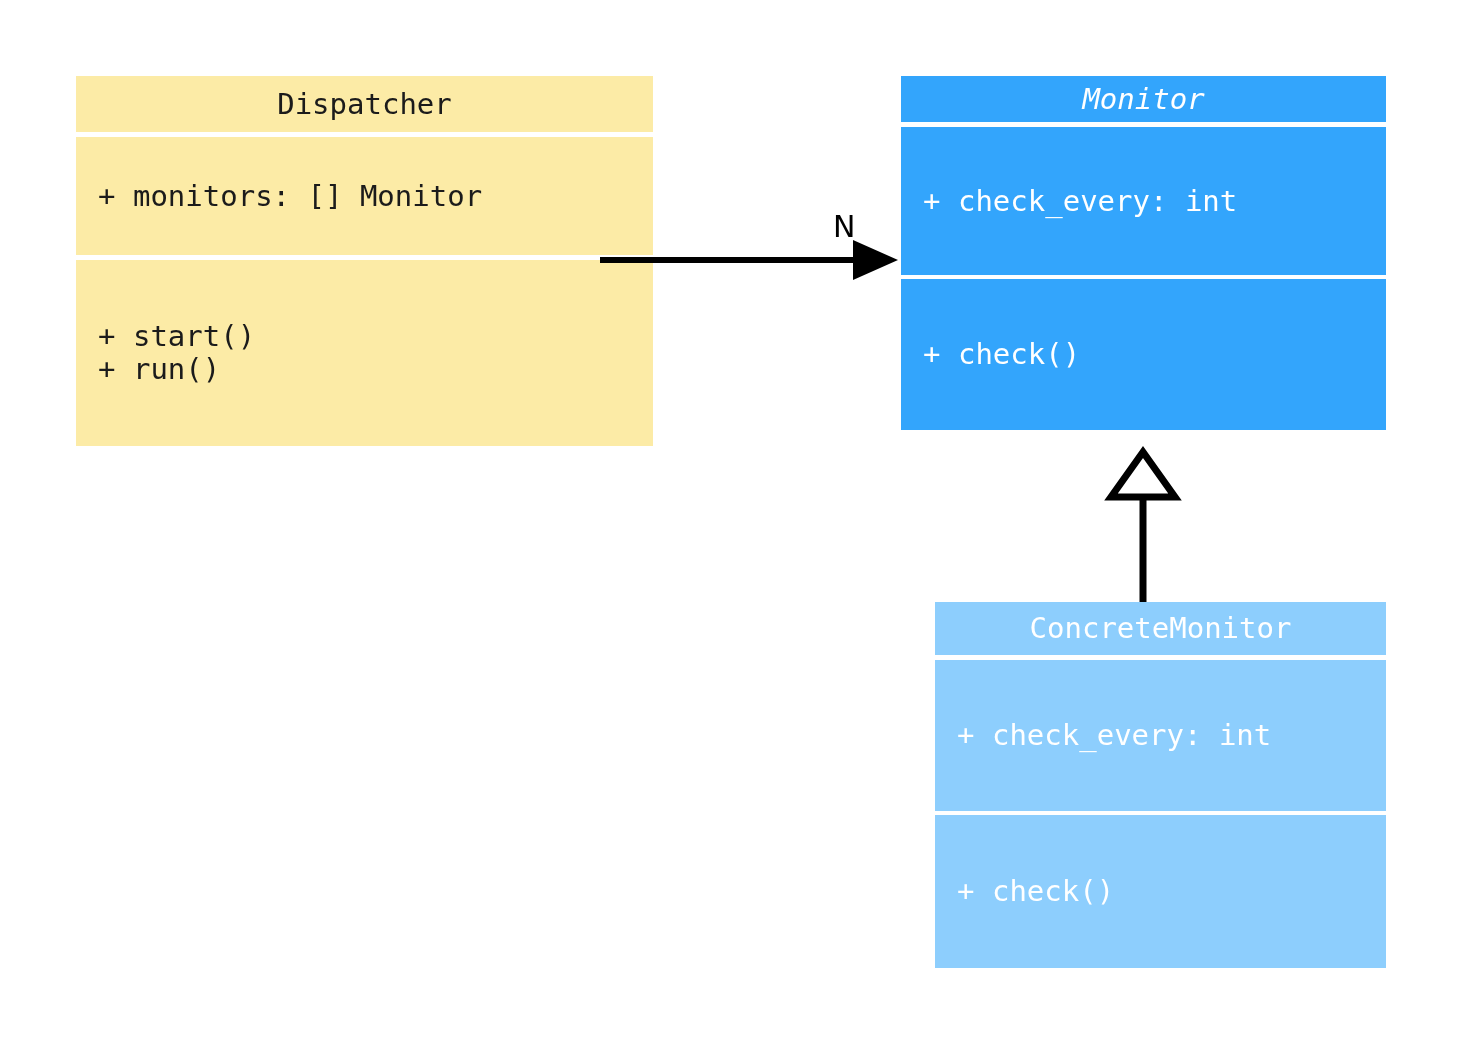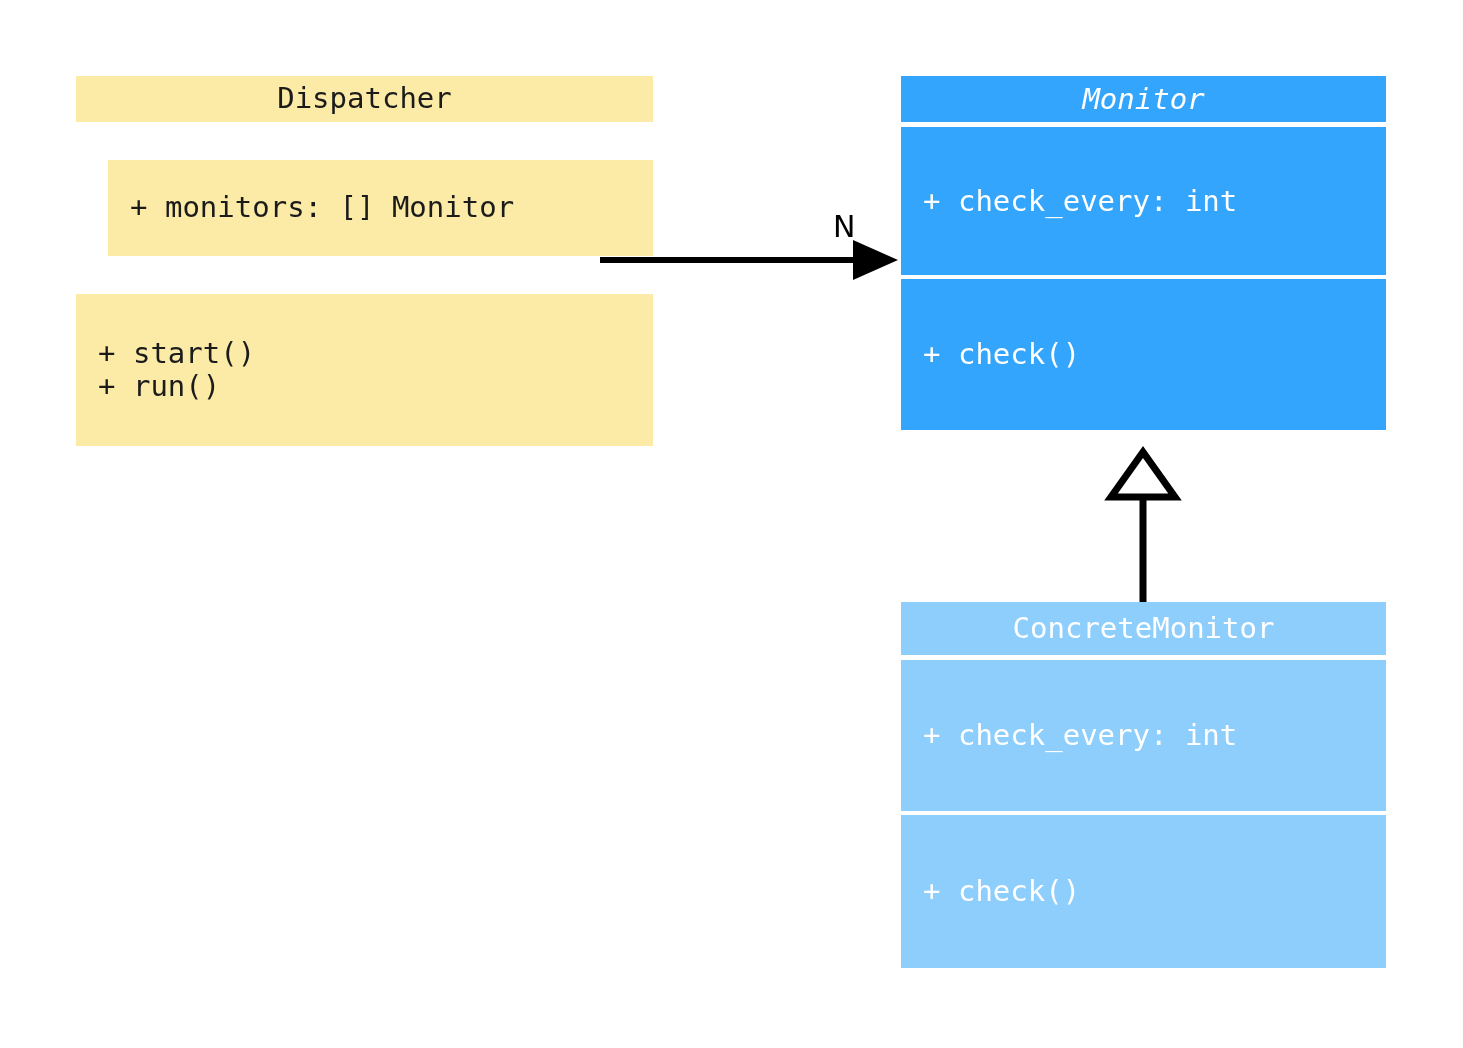--- a/index.html
+++ b/index.html
@@ -55,21 +55,21 @@
   .box-yellow .compartment { background: #fceba6; }
   .box-yellow .class-title,
   .box-yellow .member { color: #1b1b1b; }
 
   
   .box-blue .compartment { background: #33a5fc; }
   .box-blue .class-title,
   .box-blue .member { color: #ffffff; }
 
   
-  .box-lightblue .compartment { background: #8dcefd; }
+  .box-lightblue .compartment { background: #8dcefd; margin-left: 34px; }
   .box-lightblue .class-title,
   .box-lightblue .member { color: #ffffff; }
 
   
   .connector-svg {
     position: absolute;
     left: 0;
     top: 0;
     width: 1463px;
     height: 1048px;
@@ -82,26 +82,26 @@
     line-height: 30px;
     color: #000000;
     white-space: nowrap;
   }
 </style>
 </head>
 <body>
 
 <div id="canvas">
 
-  <div class="uml-class box-yellow" style="left:76px; top:76px; width:577px; height:370px;gap:17px;">
+  <div class="uml-class box-yellow" style="left:76px; top:76px; width:577px; height:370px;">
     <div class="compartment" style="height:56px; display:flex; align-items:center; justify-content:center;">
       <div class="class-title">Dispatcher</div>
     </div>
     <div style="height:5px;"></div>
-    <div class="compartment member-list" style="height:118px; padding-left:22px;margin-left:32px;">
+    <div class="compartment member-list" style="height:118px; padding-left:22px;">
       <div class="member">+ monitors: [] Monitor</div>
     </div>
     <div style="height:5px;"></div>
     <div class="compartment member-list" style="height:186px; padding-left:22px;">
       <div class="member">+ start()</div>
       <div class="member">+ run()</div>
     </div>
   </div>
 
   <div class="uml-class box-blue" style="left:901px; top:76px; width:485px; height:367px;">

